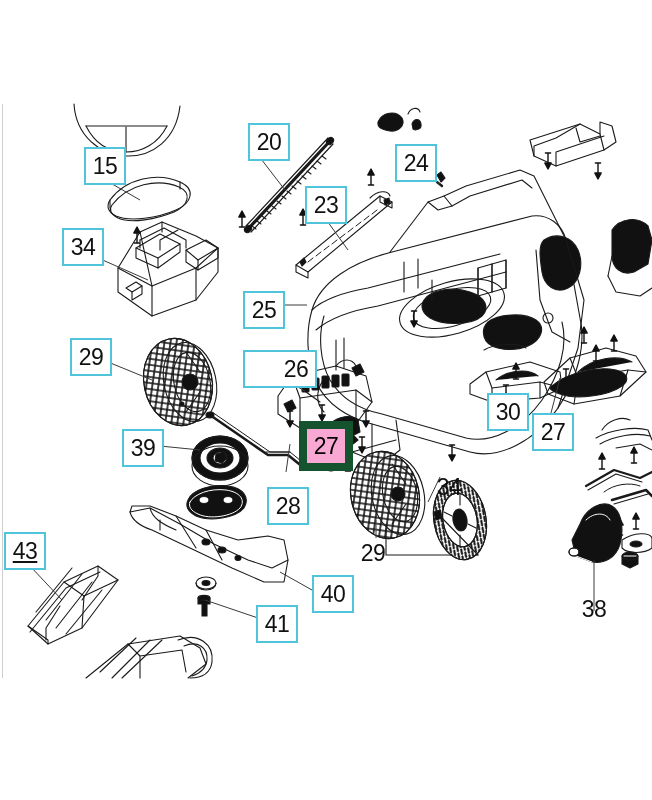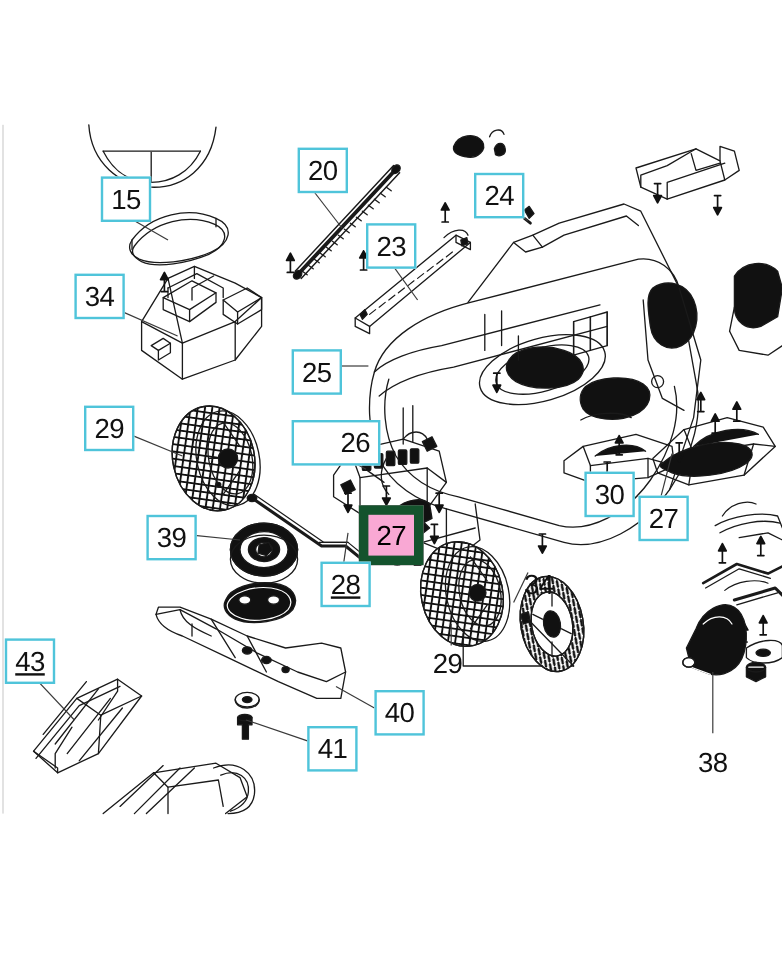--- a/index.html
+++ b/index.html
@@ -415,26 +415,26 @@
 
   <div id="callout-layer">
       <div class="callout boxed" style="left: 84px; top: 147px; width: 38px; height: 34px;">15</div>
       <div class="callout boxed" style="left: 248px; top: 123px; width: 38px; height: 34px;">20</div>
       <div class="callout boxed" style="left: 62px; top: 228px; width: 38px; height: 34px;">34</div>
       <div class="callout boxed" style="left: 305px; top: 186px; width: 38px; height: 34px;">23</div>
       <div class="callout boxed" style="left: 395px; top: 144px; width: 38px; height: 34px;">24</div>
       <div class="callout boxed" style="left: 243px; top: 291px; width: 38px; height: 34px;">25</div>
       <div class="callout boxed" style="left: 243px; top: 350px; width: 38px; height: 34px; padding-left: 32px;">26</div>
       <div class="callout hl" style="left: 299px; top: 421px; width: 38px; height: 34px;">27</div>
-      <div class="callout boxed" style="left: 267px; top: 468px; width: 38px; height: 34px; text-decoration: underline;">28</div>
+      <div class="callout boxed" style="left: 267px; top: 487px; width: 38px; height: 34px;">28</div>
       <div class="callout boxed" style="left: 70px; top: 338px; width: 38px; height: 34px;">29</div>
       <div class="callout plain" style="left: 355px; top: 538px; width: 36px; height: 30px;">29</div>
       <div class="callout boxed" style="left: 487px; top: 393px; width: 38px; height: 34px;">30</div>
       <div class="callout boxed" style="left: 532px; top: 413px; width: 38px; height: 34px;">27</div>
       <div class="callout plain" style="left: 431px; top: 472px; width: 36px; height: 30px;">34</div>
-      <div class="callout plain" style="left: 576px; top: 620px; width: 36px; height: 30px;">38</div>
+      <div class="callout plain" style="left: 576px; top: 594px; width: 36px; height: 30px;">38</div>
       <div class="callout boxed" style="left: 122px; top: 429px; width: 38px; height: 34px;">39</div>
       <div class="callout boxed" style="left: 312px; top: 575px; width: 38px; height: 34px;">40</div>
       <div class="callout boxed" style="left: 256px; top: 605px; width: 38px; height: 34px; text-align: right;">41</div>
       <div class="callout boxed" style="left: 4px; top: 532px; width: 38px; height: 34px; text-decoration: underline;">43</div>
     </div>
 
 </div>
 
 </body></html>

